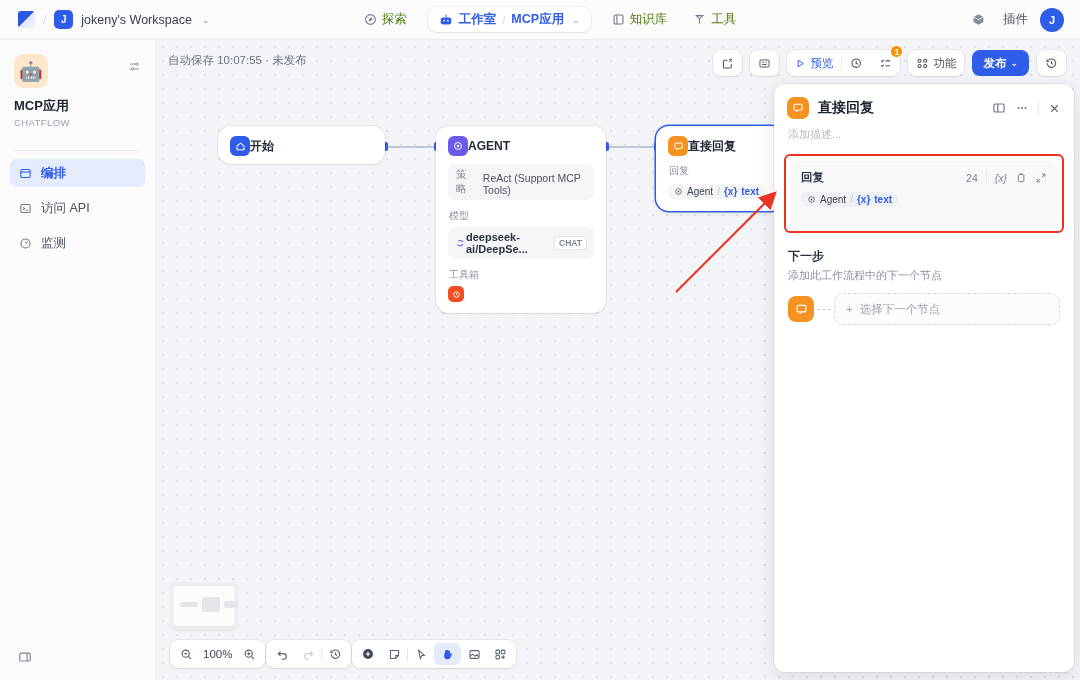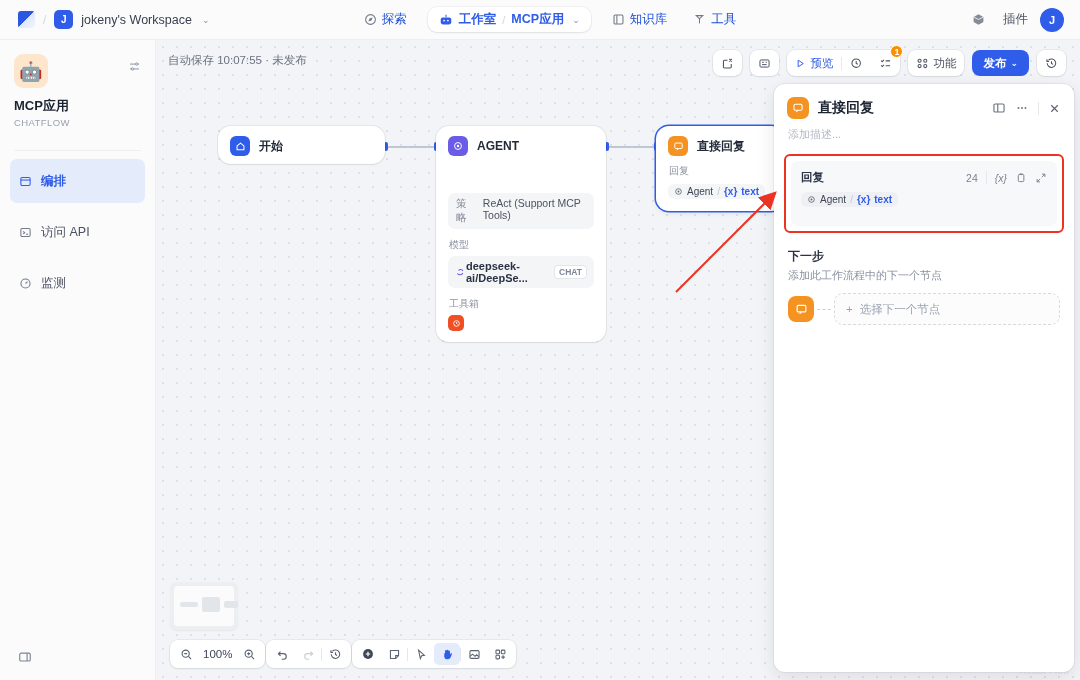--- a/index.html
+++ b/index.html
@@ -27,21 +27,21 @@
     color:#fff; font-size:10px; font-weight:700;
     display:flex; align-items:center; justify-content:center;
   }
   .ws-name { font-size:12.5px; color:#373f4e; }
   .caret { font-size:9px; color:#8b92a1; margin-left:2px; }
 
   .hdr-center { flex:1; display:flex; align-items:center; justify-content:center; gap:4px; }
   .nav-item {
     display:flex; align-items:center; gap:5px;
     padding:5px 11px; border-radius:8px;
-    font-size:12.5px; color:#1d4ed8; cursor:pointer; white-space:nowrap;
+    font-size:12.5px; color:#4d7c0f; cursor:pointer; white-space:nowrap;
   }
   .nav-pill {
     display:flex; align-items:center; gap:6px;
     background:#fff; border-radius:9px; padding:4px 11px;
     box-shadow:0 1px 2px rgba(16,24,40,.08), 0 0 0 1px rgba(16,24,40,.04);
     margin:0 6px;
   }
   .nav-pill .pill-txt { font-size:12.5px; font-weight:700; color:#2f5ce8; white-space:nowrap;}
   .nav-pill .pill-sep { font-size:11px; color:#d0d5dd; }
   .ico { display:inline-flex; align-items:center; justify-content:center; }
@@ -63,21 +63,21 @@
     width:34px; height:34px; border-radius:9px; background:#fde6cc;
     display:flex; align-items:center; justify-content:center; font-size:19px;
   }
   .side-cfg { position:absolute; top:19px; right:14px; cursor:pointer; }
   .app-title { margin-top:9px; font-size:13px; font-weight:700; color:#1c2331; }
   .app-sub { margin-top:2px; font-size:9.5px; color:#9aa1b0; letter-spacing:.4px; }
   .side-div { height:1px; background:#edeff2; margin:12px 14px 8px 14px; }
   .side-items { padding:0 10px; }
   .side-item {
     display:flex; align-items:center; gap:9px;
-    height:44px; padding:0 9px; margin-bottom:7px; border-radius:7px;
+    height:28px; padding:0 9px; margin-bottom:7px; border-radius:7px;
     font-size:12.5px; color:#4b5261; cursor:pointer;
   }
   .side-item.active { background:#e4ebfb; color:#2f5ce8; font-weight:600; }
   .side-collapse { position:absolute; left:18px; bottom:12px; cursor:pointer; }
 
   
   .canvas {
     position:absolute; top:40px; left:156px; width:924px; height:640px;
     background-color:#f2f4f7;
     background-image: radial-gradient(#dcdfe6 1px, transparent 1px);
@@ -103,30 +103,30 @@
     display:flex; align-items:center; gap:4px; background:#2f5ce8; color:#fff;
     height:26px; padding:0 11px; border-radius:8px; font-size:11.5px; font-weight:600; cursor:pointer;
   }
 
   
   .node {
     position:absolute; background:#fff; border-radius:13px;
     box-shadow:0 1px 2px rgba(16,24,40,.06), 0 0 0 1px rgba(16,24,40,.06);
   }
   .node.selected { box-shadow:0 0 0 1.5px #2f5ce8, 0 2px 6px rgba(16,24,40,.08); }
-  .node-hdr { display:flex; align-items:center; gap:9px; padding:10px 12px 8px 12px; }
+  .node-hdr { display:flex; align-items:center; gap:0; padding:10px 12px 8px 12px; }
   .node-ico { width:20px; height:20px; border-radius:6px; display:flex; align-items:center; justify-content:center; font-size:11px; color:#fff; }
   .node-ico.blue { background:#2f5ce8; }
   .node-ico.purple { background:#6b5ce7; }
   .node-ico.orange { background:#f59322; }
   .node-title { font-size:12px; font-weight:700; color:#232b39; }
   .node-body { padding:0 12px 11px 12px; }
   .row-chip {
-    display:flex; align-items:flex-start; gap:10px; background:#f4f5f7;
-    border-radius:7px; padding:4px 8px; font-size:10.5px; color:#4b5261;margin-top:29px;
+    display:flex; align-items:flex-end; gap:10px; background:#f4f5f7;
+    border-radius:7px; padding:4px 8px; font-size:10.5px; color:#4b5261;
   }
   .row-chip .k { color:#808796; }
   .field-label { font-size:10px; color:#8a90a0; margin:9px 0 4px 1px; }
   .model-chip {
     display:flex; align-items:center; gap:0; background:#f4f5f7;
     border-radius:7px; padding:4px 7px; font-size:11px; color:#2a3243; font-weight:600;
   }
   .chat-tag {
     margin-left:auto; font-size:8.5px; color:#7d8494; background:#fff;
     border:1px solid #e2e5ea; border-radius:4px; padding:1px 4px; font-weight:600;

